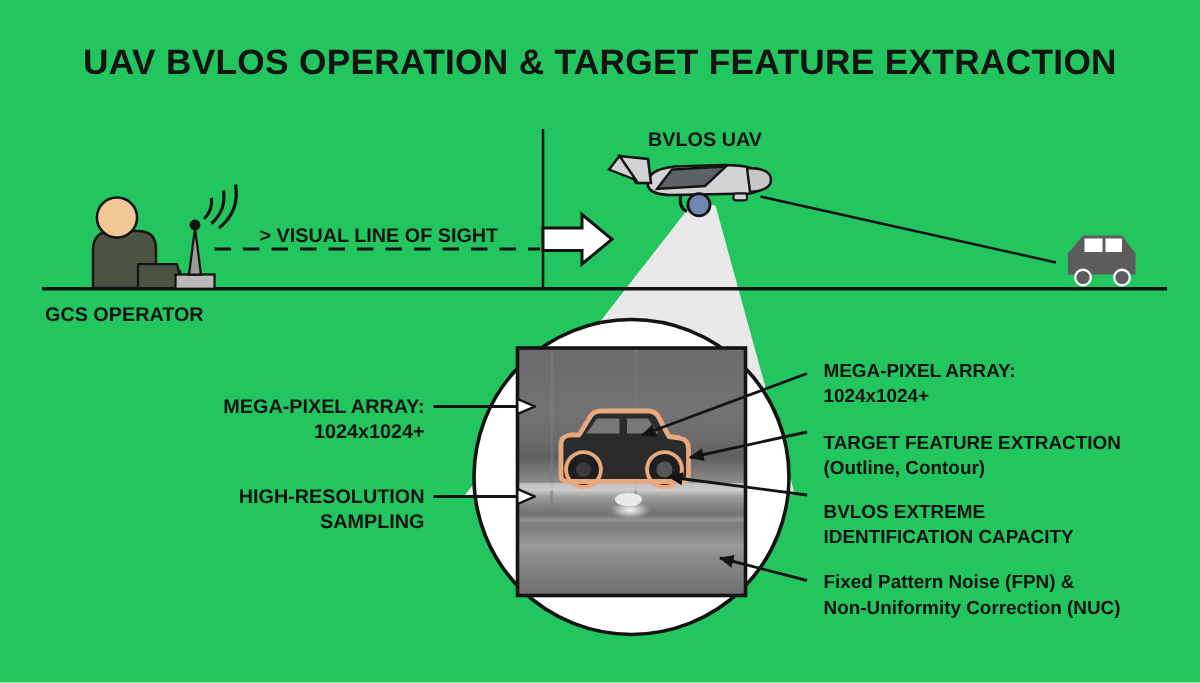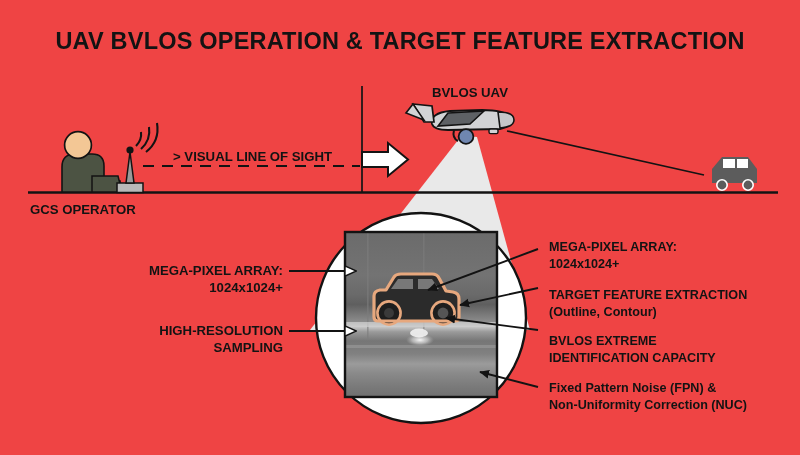--- a/index.html
+++ b/index.html
@@ -5,21 +5,21 @@
 <style>
   html, body {
     margin: 0;
     padding: 0;
     background: #ffffff;
   }
   #stage {
     position: relative;
     width: 800px;
     height: 455px;
-    background: #ef4444;
+    background: #22c55e;
     overflow: hidden;
     font-family: "Liberation Sans", sans-serif;
   }
   #stage svg {
     position: absolute;
     top: 0;
     left: 0;
     width: 800px;
     height: 455px;
   }

